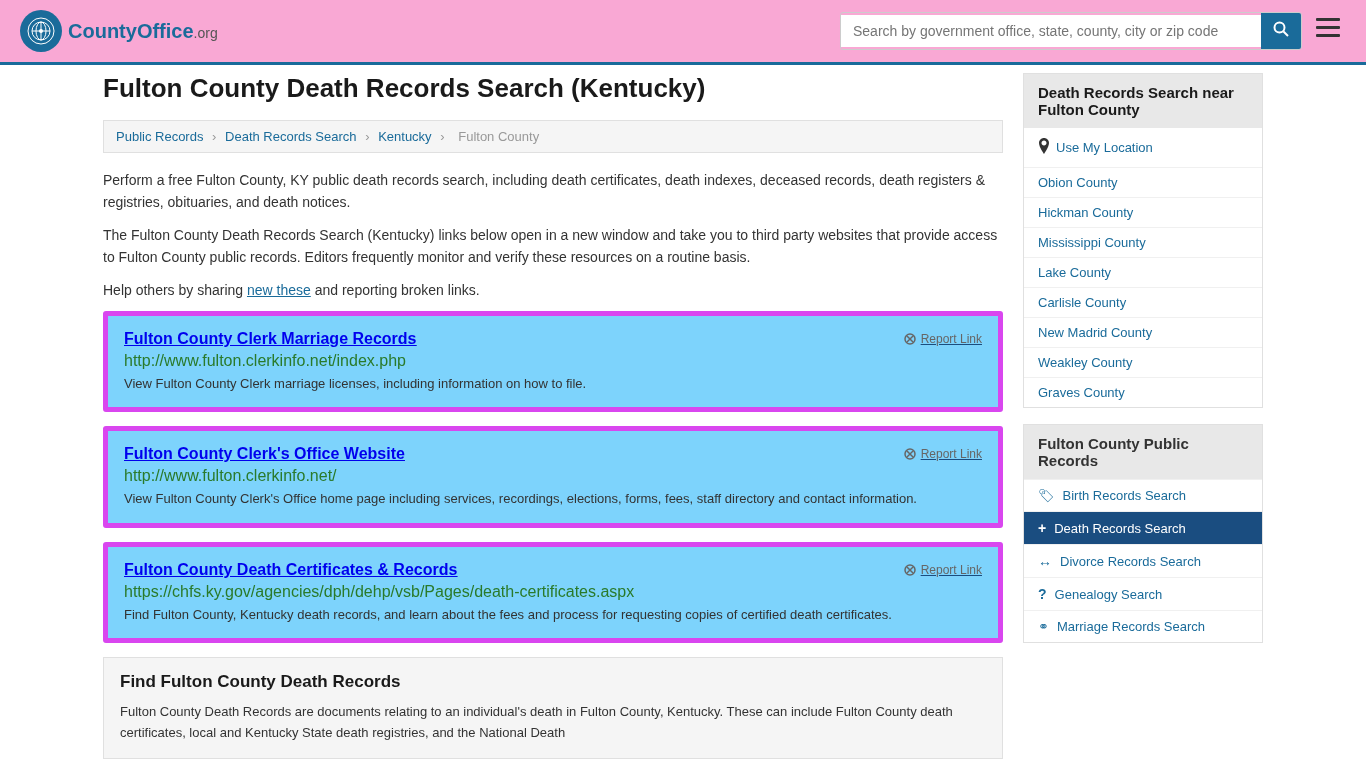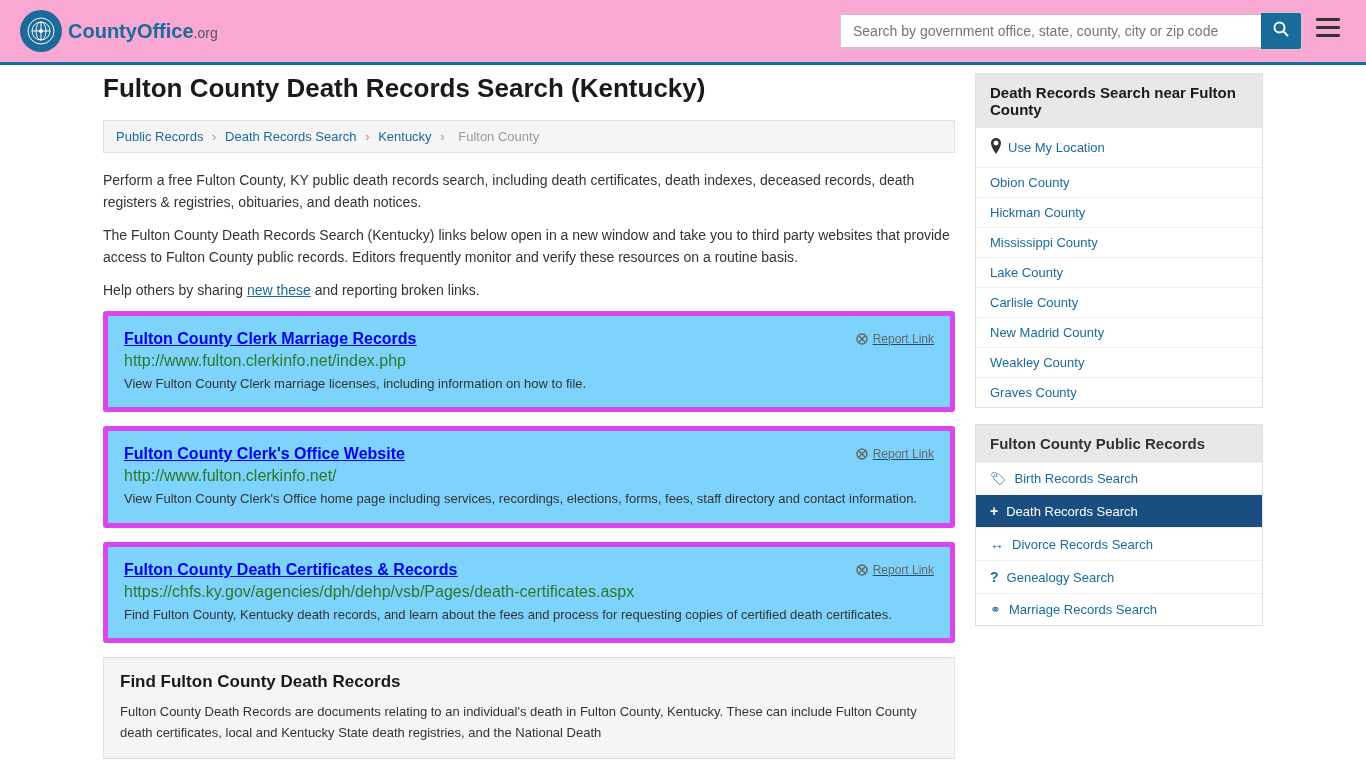--- a/index.html
+++ b/index.html
@@ -160,21 +160,21 @@
     }
     .find-title {
       font-size: 17px;
       font-weight: bold;
       color: #1a1a1a;
       margin-bottom: 10px;
     }
 
     
     .sidebar {
-      width: 288px;
+      width: 240px;
       flex-shrink: 0;
     }
     .sidebar-section {
       background: #fff;
       border: 1px solid #e0e0e0;
       margin-bottom: 16px;
     }
     .sidebar-header {
       background: #e8e8e8;
       padding: 10px 14px;

